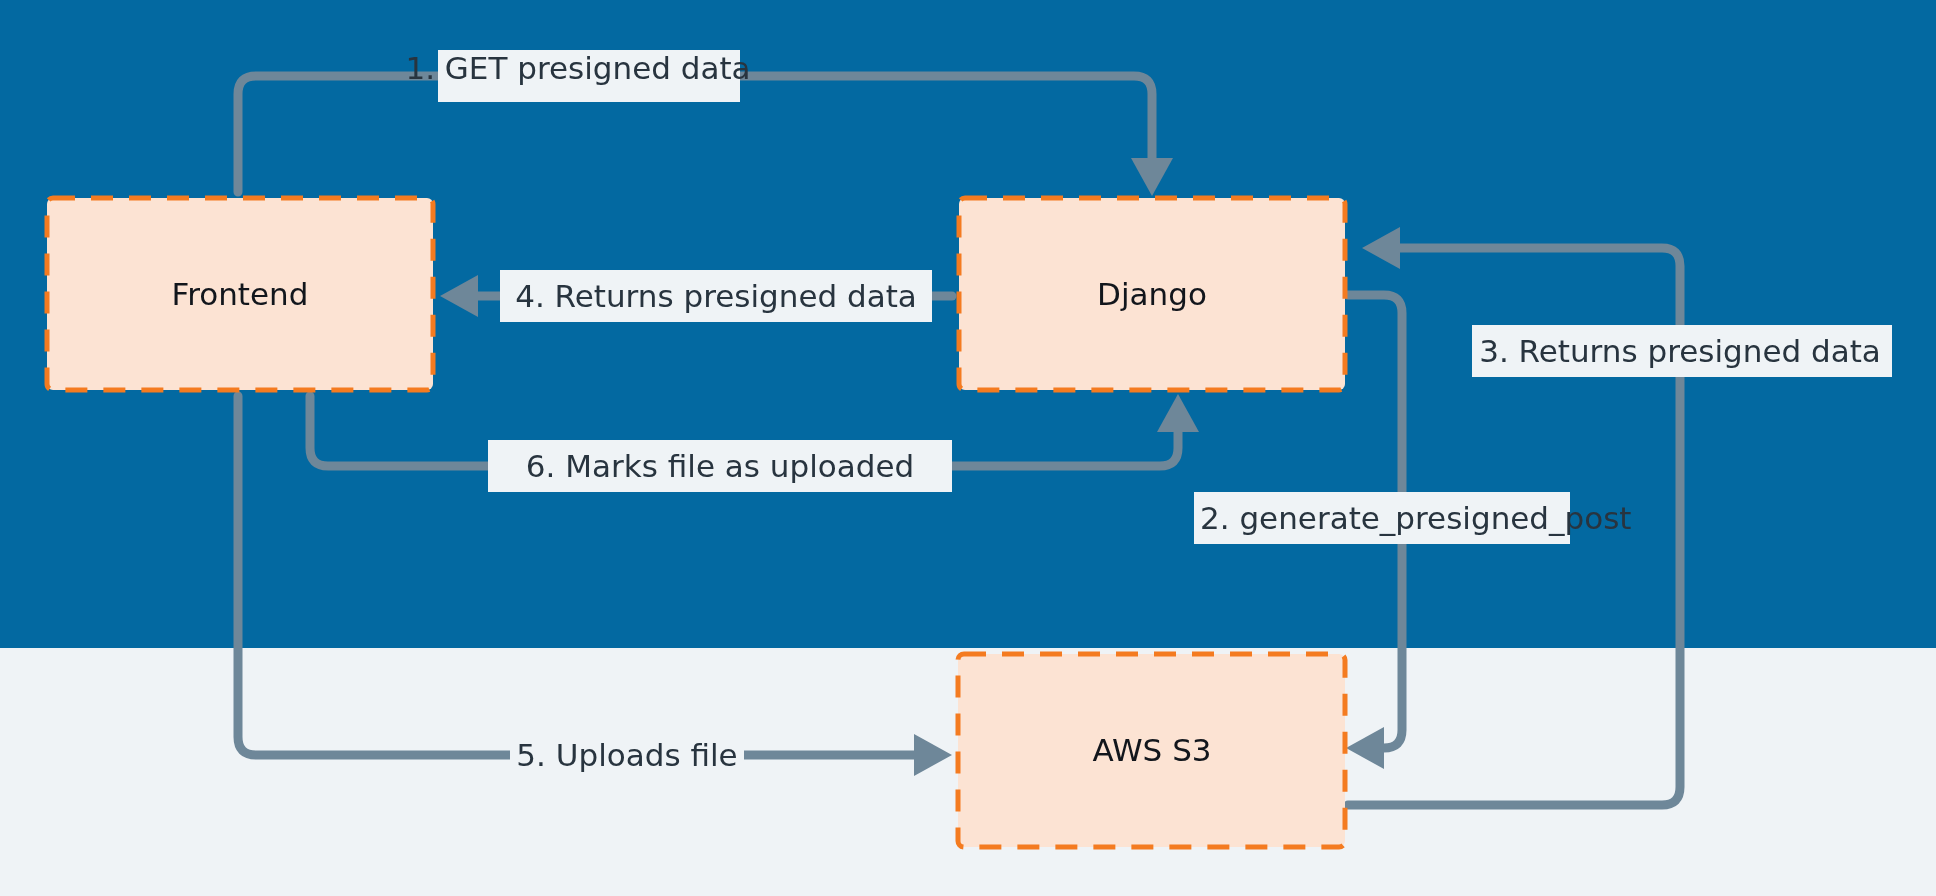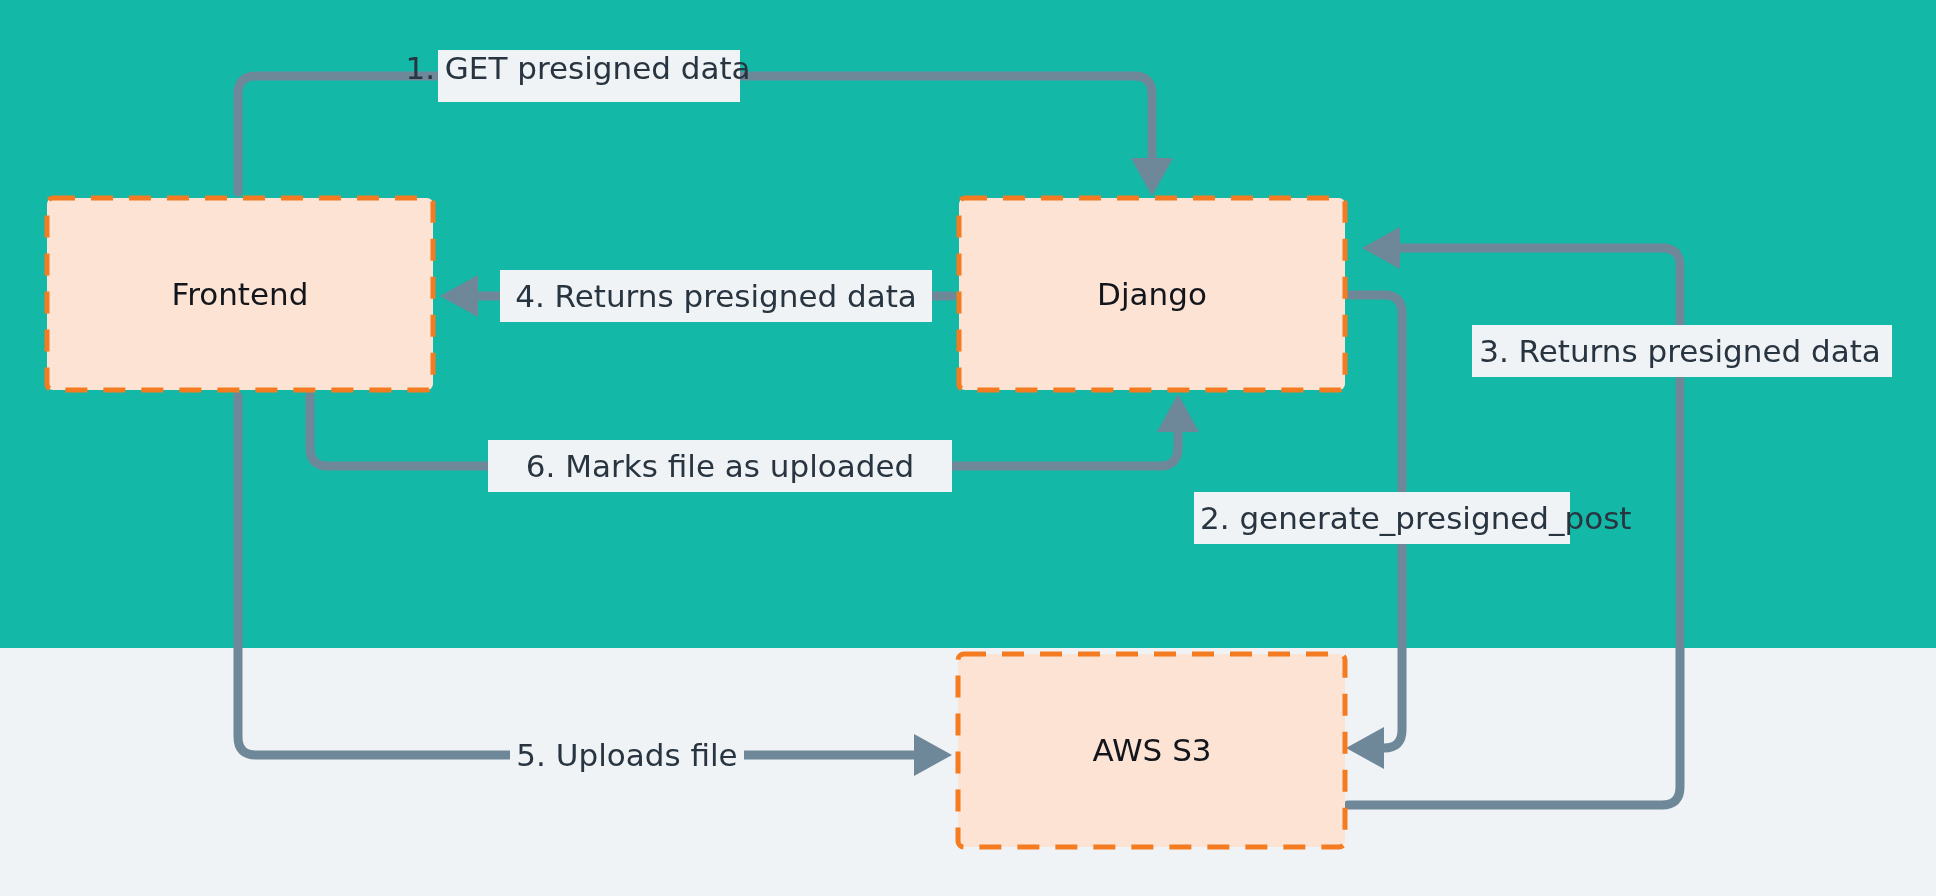--- a/index.html
+++ b/index.html
@@ -11,21 +11,21 @@
   body {
     width: 1936px;
     height: 896px;
     overflow: hidden;
     font-family: "DejaVu Sans", sans-serif;
   }
   #diagram-root {
     position: relative;
     width: 1936px;
     height: 648px;
-    background: #14b8a6;
+    background: #0369a1;
   }
   svg.diagram-canvas {
     position: absolute;
     top: 0;
     left: 0;
     width: 1936px;
     height: 896px;
     display: block;
   }
   .node-box {

